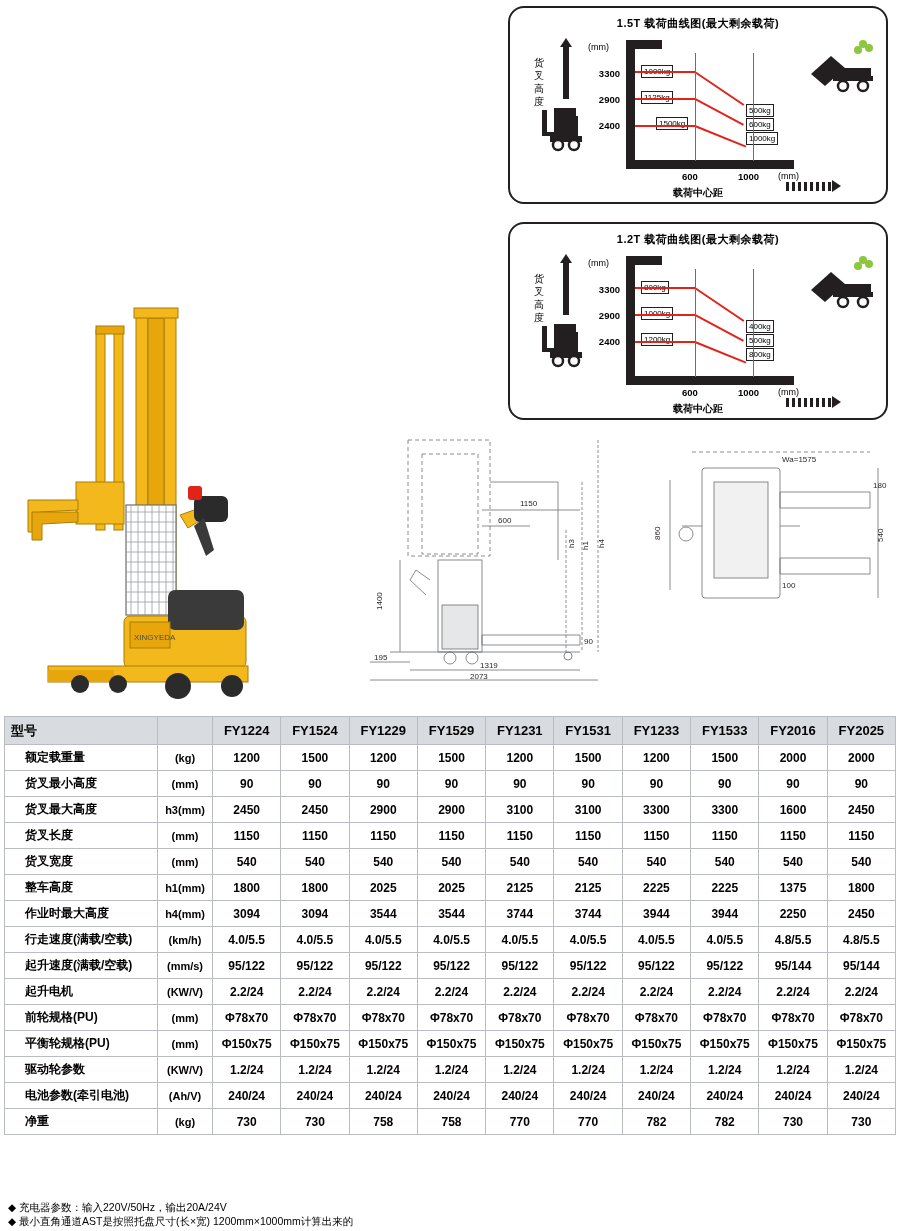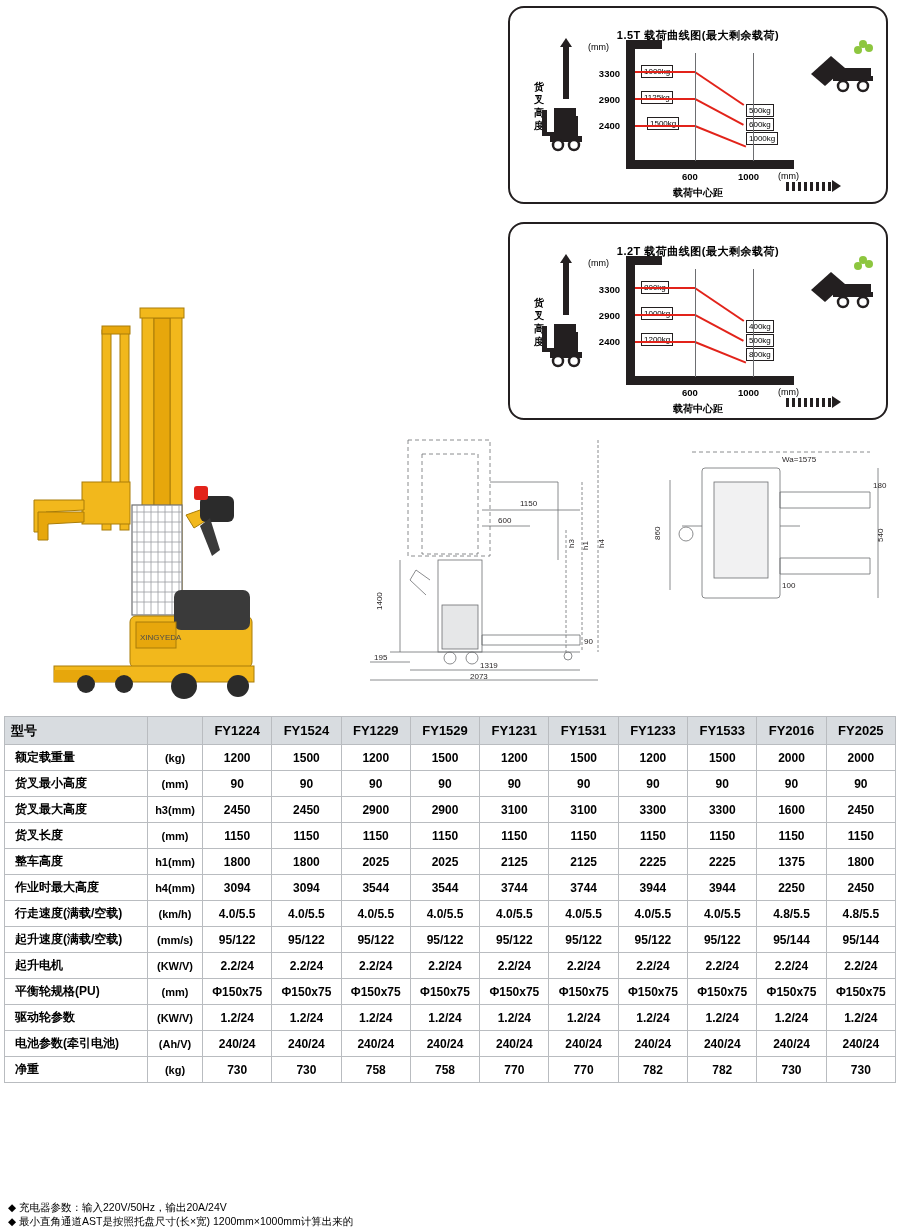--- a/index.html
+++ b/index.html
@@ -10,26 +10,26 @@
   }
   
   .chart-card{
     position:absolute;background:#ffffff;border:2px solid #231f20;border-radius:16px;
     box-sizing:border-box;
   }
   #chart1{left:508px;top:6px;width:380px;height:198px;}
   #chart2{left:508px;top:222px;width:380px;height:198px;}
   .chart-title{
     position:absolute;top:8px;left:0;width:100%;text-align:center;
-    font-size:11px;font-weight:bold;letter-spacing:.5px;margin-top:12px;
+    font-size:11px;font-weight:bold;letter-spacing:.5px;
   }
   .ax-unit{position:absolute;font-size:9px;}
   .ylab{
-    position:absolute;left:22px;top:48px;width:14px;font-size:10px;font-weight:bold;
-    line-height:13px;text-align:center;margin-top:24px;
+    position:absolute;left:22px;top:48px;width:14px;font-size:10px;font-weight:normal;
+    line-height:13px;text-align:center;
   }
   .ytick{position:absolute;font-size:9.5px;font-weight:bold;text-align:right;width:30px;}
   .xtick{position:absolute;font-size:9.5px;font-weight:bold;}
   .kgbox{
     position:absolute;border:1px solid #231f20;background:#fff;font-size:8px;
     padding:0 2px;line-height:11px;height:11px;white-space:nowrap;
   }
   .axis-v{position:absolute;background:#231f20;width:9px;}
   .axis-h{position:absolute;background:#231f20;height:9px;}
   .redline{position:absolute;background:#e2231a;height:1.6px;transform-origin:left center;}
@@ -41,37 +41,37 @@
   }
   .arrow-right{
     position:absolute;width:0;height:0;border-top:6px solid transparent;
     border-bottom:6px solid transparent;border-left:9px solid #231f20;
   }
   .hatch{
     position:absolute;height:9px;
     background:repeating-linear-gradient(90deg,#231f20 0 3px,#fff 3px 6px);
   }
   
-  #truck{position:absolute;left:24px;top:300px;width:240px;height:420px;}
+  #truck{position:absolute;left:18px;top:300px;width:240px;height:420px;}
   
   #dimdraw{position:absolute;left:330px;top:430px;width:560px;height:270px;}
   
   table{
     position:absolute;left:4px;top:716px;width:892px;border-collapse:collapse;
     font-size:11.5px;
   }
   th,td{
     border:1px solid #b9bcc0;padding:0;height:25px;text-align:center;
     white-space:nowrap;
   }
   thead th{
     background:#d8dce0;font-size:13px;font-weight:bold;height:27px;
   }
   td.rowname{
-    text-align:left;padding-left:10px;font-weight:bold;width:132px;font-size:12px;
+    text-align:left;padding-left:20px;font-weight:bold;width:132px;font-size:12px;
   }
   th.rowname{text-align:left;padding-left:6px;}
   td.unit{width:54px;font-size:11px;font-weight:bold;text-align:center;}
   th.unit{width:54px;}
   td.val{font-weight:bold;font-size:12px;}
   .notes{
     position:absolute;left:8px;top:1200px;font-size:10.5px;line-height:14px;
   }
   .notes div{margin:0;}
 </style>
@@ -115,21 +115,21 @@
   <div class="axis-v" style="left:116px;top:32px;height:128px;"></div>
   <div class="axis-h" style="left:116px;top:152px;width:168px;"></div>
   <div style="position:absolute;left:116px;top:32px;width:36px;height:9px;background:#231f20;"></div>
 
   <div class="ytick" style="left:80px;top:60px;">3300</div>
   <div class="ytick" style="left:80px;top:86px;">2900</div>
   <div class="ytick" style="left:80px;top:112px;">2400</div>
 
   <div class="kgbox" style="left:131px;top:57px;">1000kg</div>
   <div class="kgbox" style="left:131px;top:83px;">1125kg</div>
-  <div class="kgbox" style="left:137px;top:109px;">1500kg</div>
+  <div class="kgbox" style="left:146px;top:109px;">1500kg</div>
 
   <div class="kgbox" style="left:236px;top:96px;">500kg</div>
   <div class="kgbox" style="left:236px;top:110px;">600kg</div>
   <div class="kgbox" style="left:236px;top:124px;">1000kg</div>
 
   <div class="redline" style="left:125px;top:63px;width:60px;"></div>
   <div class="redline" style="left:185px;top:63px;width:59px;transform:rotate(34deg);"></div>
   <div class="redline" style="left:125px;top:90px;width:60px;"></div>
   <div class="redline" style="left:185px;top:90px;width:55px;transform:rotate(28deg);"></div>
   <div class="redline" style="left:125px;top:117px;width:60px;"></div>
@@ -399,20 +399,34 @@
         <td class="val">1150</td>
         <td class="val">1150</td>
         <td class="val">1150</td>
         <td class="val">1150</td>
         <td class="val">1150</td>
         <td class="val">1150</td>
         <td class="val">1150</td>
         <td class="val">1150</td>
       </tr>
       <tr>
+        <td class="rowname">货叉宽度</td>
+        <td class="unit">(mm)</td>
+        <td class="val">540</td>
+        <td class="val">540</td>
+        <td class="val">540</td>
+        <td class="val">540</td>
+        <td class="val">540</td>
+        <td class="val">540</td>
+        <td class="val">540</td>
+        <td class="val">540</td>
+        <td class="val">540</td>
+        <td class="val">540</td>
+      </tr>
+      <tr>
         <td class="rowname">整车高度</td>
         <td class="unit">h1(mm)</td>
         <td class="val">1800</td>
         <td class="val">1800</td>
         <td class="val">2025</td>
         <td class="val">2025</td>
         <td class="val">2125</td>
         <td class="val">2125</td>
         <td class="val">2225</td>
         <td class="val">2225</td>
@@ -469,20 +483,34 @@
         <td class="val">2.2/24</td>
         <td class="val">2.2/24</td>
         <td class="val">2.2/24</td>
         <td class="val">2.2/24</td>
         <td class="val">2.2/24</td>
         <td class="val">2.2/24</td>
         <td class="val">2.2/24</td>
         <td class="val">2.2/24</td>
       </tr>
       <tr>
+        <td class="rowname">前轮规格(PU)</td>
+        <td class="unit">(mm)</td>
+        <td class="val">Φ78x70</td>
+        <td class="val">Φ78x70</td>
+        <td class="val">Φ78x70</td>
+        <td class="val">Φ78x70</td>
+        <td class="val">Φ78x70</td>
+        <td class="val">Φ78x70</td>
+        <td class="val">Φ78x70</td>
+        <td class="val">Φ78x70</td>
+        <td class="val">Φ78x70</td>
+        <td class="val">Φ78x70</td>
+      </tr>
+      <tr>
         <td class="rowname">平衡轮规格(PU)</td>
         <td class="unit">(mm)</td>
         <td class="val">Φ150x75</td>
         <td class="val">Φ150x75</td>
         <td class="val">Φ150x75</td>
         <td class="val">Φ150x75</td>
         <td class="val">Φ150x75</td>
         <td class="val">Φ150x75</td>
         <td class="val">Φ150x75</td>
         <td class="val">Φ150x75</td>

